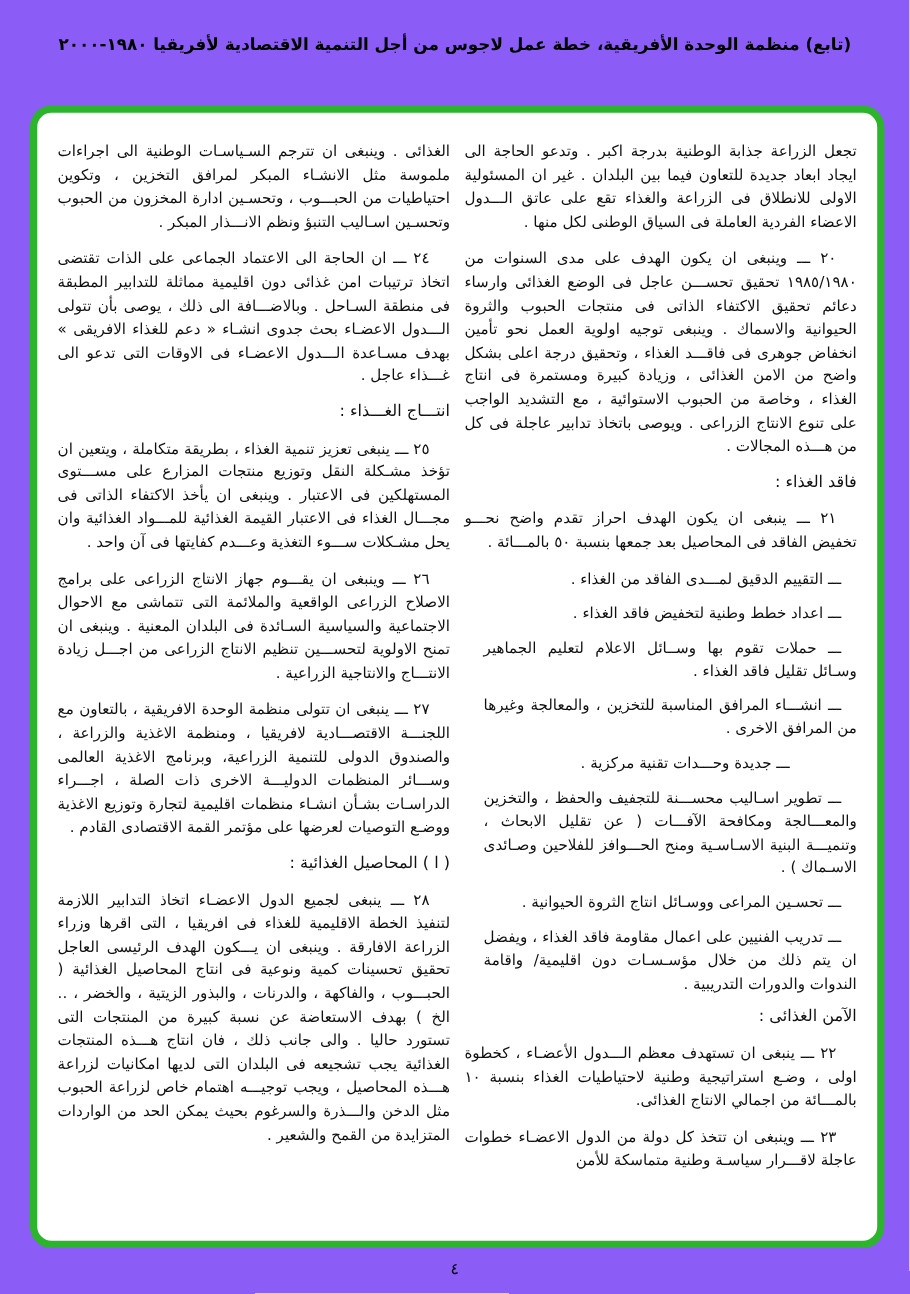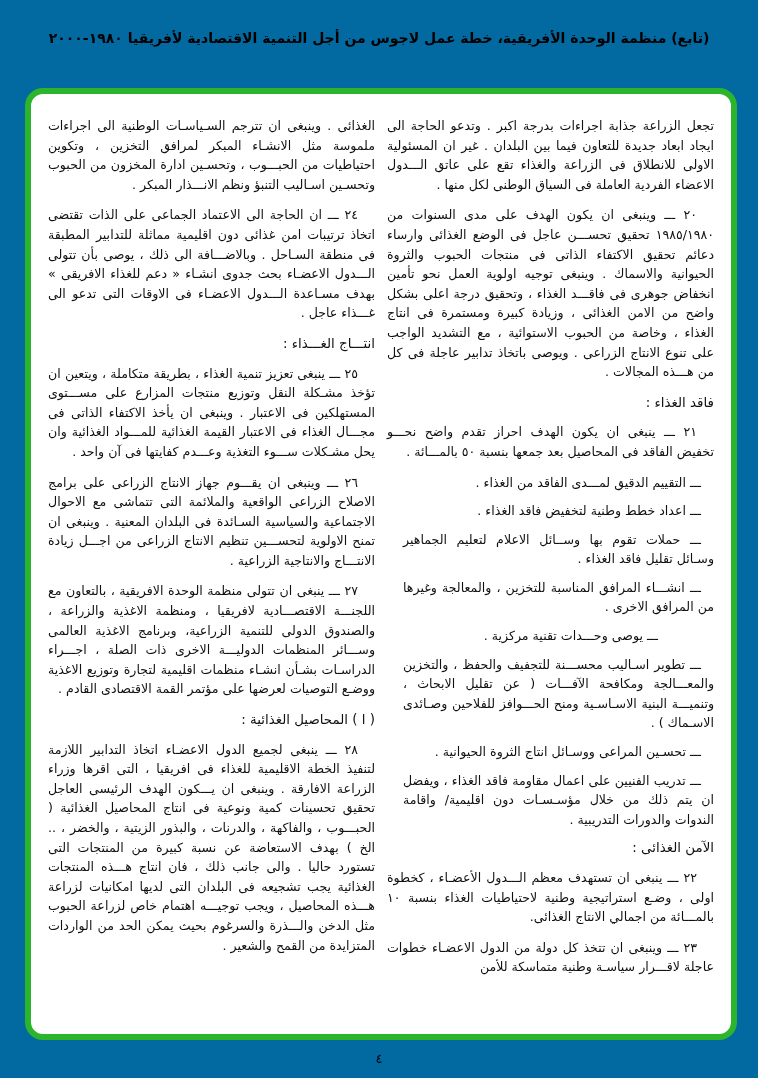--- a/index.html
+++ b/index.html
@@ -1,18 +1,18 @@
 <!DOCTYPE html>
 <html lang="ar" style="--accent: #2cb52c;"><head>
 <meta charset="utf-8">
 <style>
   :root { --accent: #2cb52c; }
   html,body { margin:0; padding:0; background:#ffffff; }
   .page {
-    position:relative; width:758px; height:1078px; background:#0369a1;
+    position:relative; width:758px; height:1078px; background:#8b5cf6;
     font-family:"DejaVu Sans", sans-serif; color:#101010; overflow:hidden;
   }
   .doc-title {
     position:absolute; top:30px; left:20px; right:20px;
     direction:rtl; text-align:center; font-weight:bold; font-size:14px;
     letter-spacing:0; color:#000;
   }
   .doc-source {
     position:absolute; top:62px; left:55px; right:60px;
     direction:rtl; text-align:center; font-weight:bold; font-size:10.5px; color:#000;
@@ -41,29 +41,29 @@
 <body>
 
 <div class="page">
 
   <div class="doc-title">(تابع) منظمة الوحدة الأفريقية، خطة عمل لاجوس من أجل التنمية الاقتصادية لأفريقيا ١٩٨٠-٢٠٠٠</div>
 
   <div class="frame">
     <div class="cols">
 
       <div class="col">
-        <p class="para">تجعل الزراعة جذابة اجراءات بدرجة اكبر . وتدعو الحاجة الى ايجاد ابعاد جديدة للتعاون فيما بين البلدان . غير ان المسئولية الاولى للانطلاق فى الزراعة والغذاء تقع على عاتق الـــدول الاعضاء الفردية العاملة فى السياق الوطنى لكل منها .</p>
+        <p class="para">تجعل الزراعة جذابة الوطنية بدرجة اكبر . وتدعو الحاجة الى ايجاد ابعاد جديدة للتعاون فيما بين البلدان . غير ان المسئولية الاولى للانطلاق فى الزراعة والغذاء تقع على عاتق الـــدول الاعضاء الفردية العاملة فى السياق الوطنى لكل منها .</p>
         <p class="para ind">٢٠ ـــ وينبغى ان يكون الهدف على مدى السنوات من ١٩٨٥/١٩٨٠ تحقيق تحســـن عاجل فى الوضع الغذائى وارساء دعائم تحقيق الاكتفاء الذاتى فى منتجات الحبوب والثروة الحيوانية والاسماك . وينبغى توجيه اولوية العمل نحو تأمين انخفاض جوهرى فى فاقـــد الغذاء ، وتحقيق درجة اعلى بشكل واضح من الامن الغذائى ، وزيادة كبيرة ومستمرة فى انتاج الغذاء ، وخاصة من الحبوب الاستوائية ، مع التشديد الواجب على تنوع الانتاج الزراعى . ويوصى باتخاذ تدابير عاجلة فى كل من هـــذه المجالات .</p>
         <p class="heading">فاقد الغذاء :</p>
         <p class="para ind">٢١ ـــ ينبغى ان يكون الهدف احراز تقدم واضح نحـــو تخفيض الفاقد فى المحاصيل بعد جمعها بنسبة ٥٠ بالمـــائة .</p>
         <p class="dash">ـــ التقييم الدقيق لمـــدى الفاقد من الغذاء .</p>
         <p class="dash">ـــ اعداد خطط وطنية لتخفيض فاقد الغذاء .</p>
         <p class="dash">ـــ حملات تقوم بها وســائل الاعلام لتعليم الجماهير وسـائل تقليل فاقد الغذاء .</p>
         <p class="dash">ـــ انشـــاء المرافق المناسبة للتخزين ، والمعالجة وغيرها من المرافق الاخرى .</p>
-        <p class="dash deep">ـــ يوصى وحـــدات تقنية مركزية .</p>
+        <p class="dash deep">ـــ جديدة وحـــدات تقنية مركزية .</p>
         <p class="dash">ـــ تطوير اسـاليب محســـنة للتجفيف والحفظ ، والتخزين والمعـــالجة ومكافحة الآفـــات ( عن تقليل الابحاث ، وتنميـــة البنية الاسـاسـية ومنح الحـــوافز للفلاحين وصـائدى الاسـماك ) .</p>
         <p class="dash">ـــ تحسـين المراعى ووسـائل انتاج الثروة الحيوانية .</p>
         <p class="dash">ـــ تدريب الفنيين على اعمال مقاومة فاقد الغذاء ، ويفضل ان يتم ذلك من خلال مؤسـسـات دون اقليمية/ واقامة الندوات والدورات التدريبية .</p>
         <p class="heading">الآمن الغذائى :</p>
         <p class="para ind">٢٢ ـــ ينبغى ان تستهدف معظم الـــدول الأعضـاء ، كخطوة اولى ، وضـع استراتيجية وطنية لاحتياطيات الغذاء بنسبة ١٠ بالمـــائة من اجمالي الانتاج الغذائى.</p>
         <p class="para ind">٢٣ ـــ وينبغى ان تتخذ كل دولة من الدول الاعضـاء خطوات عاجلة لاقـــرار سياسـة وطنية متماسكة للأمن</p>
       </div>
 
       <div class="col">
         <p class="para">الغذائى . وينبغى ان تترجم السـياسـات الوطنية الى اجراءات ملموسة مثل الانشـاء المبكر لمرافق التخزين ، وتكوين احتياطيات من الحبـــوب ، وتحسـين ادارة المخزون من الحبوب وتحسـين اسـاليب التنبؤ ونظم الانـــذار المبكر .</p>

